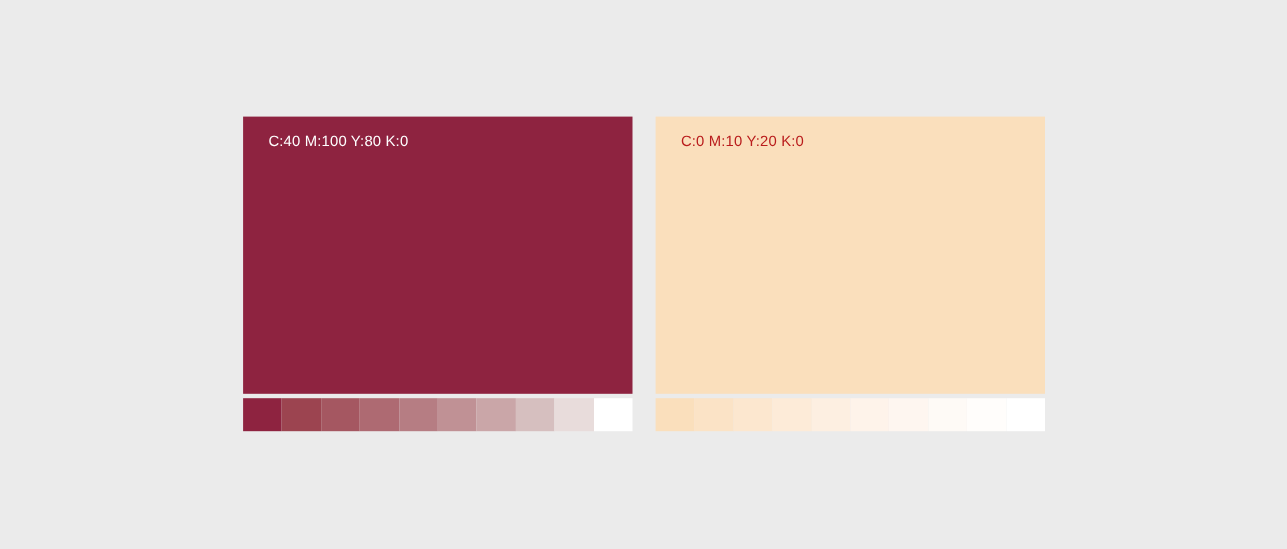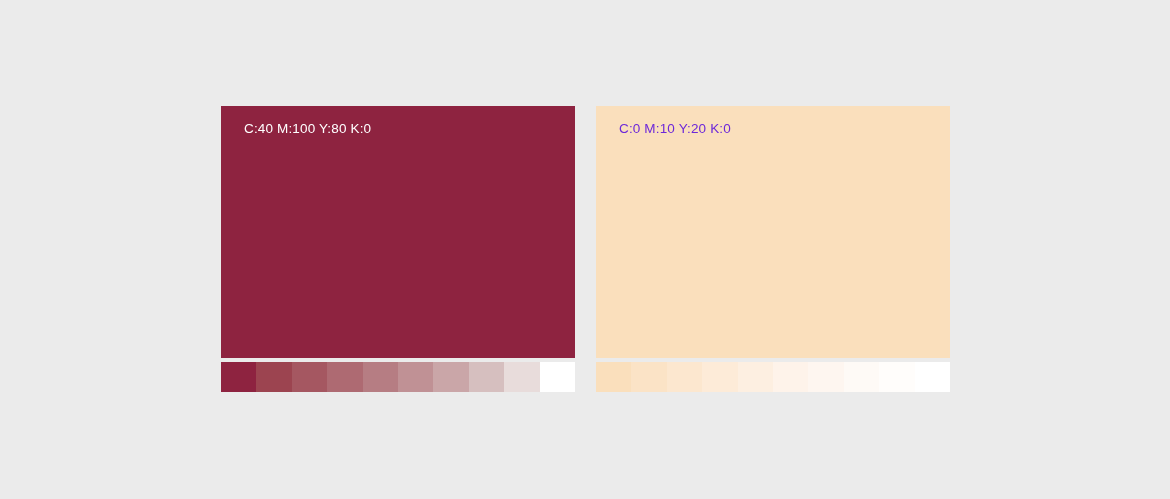--- a/index.html
+++ b/index.html
@@ -56,21 +56,21 @@
     left: 23px;
     top: 15px;
     font-size: 13.5px;
     line-height: 16px;
     letter-spacing: 0.15px;
     white-space: nowrap;
     font-family: "Liberation Sans", sans-serif;
   }
 
   .label-light { color: #ffffff; }
-  .label-dark  { color: #6d28d9; }
+  .label-dark  { color: #b91c1c; }
 
   .panel-gap {
     height: 4px;
     width: 100%;
     background: #ebebeb;
   }
 
   .tint-strip {
     display: flex;
     flex-direction: row;

